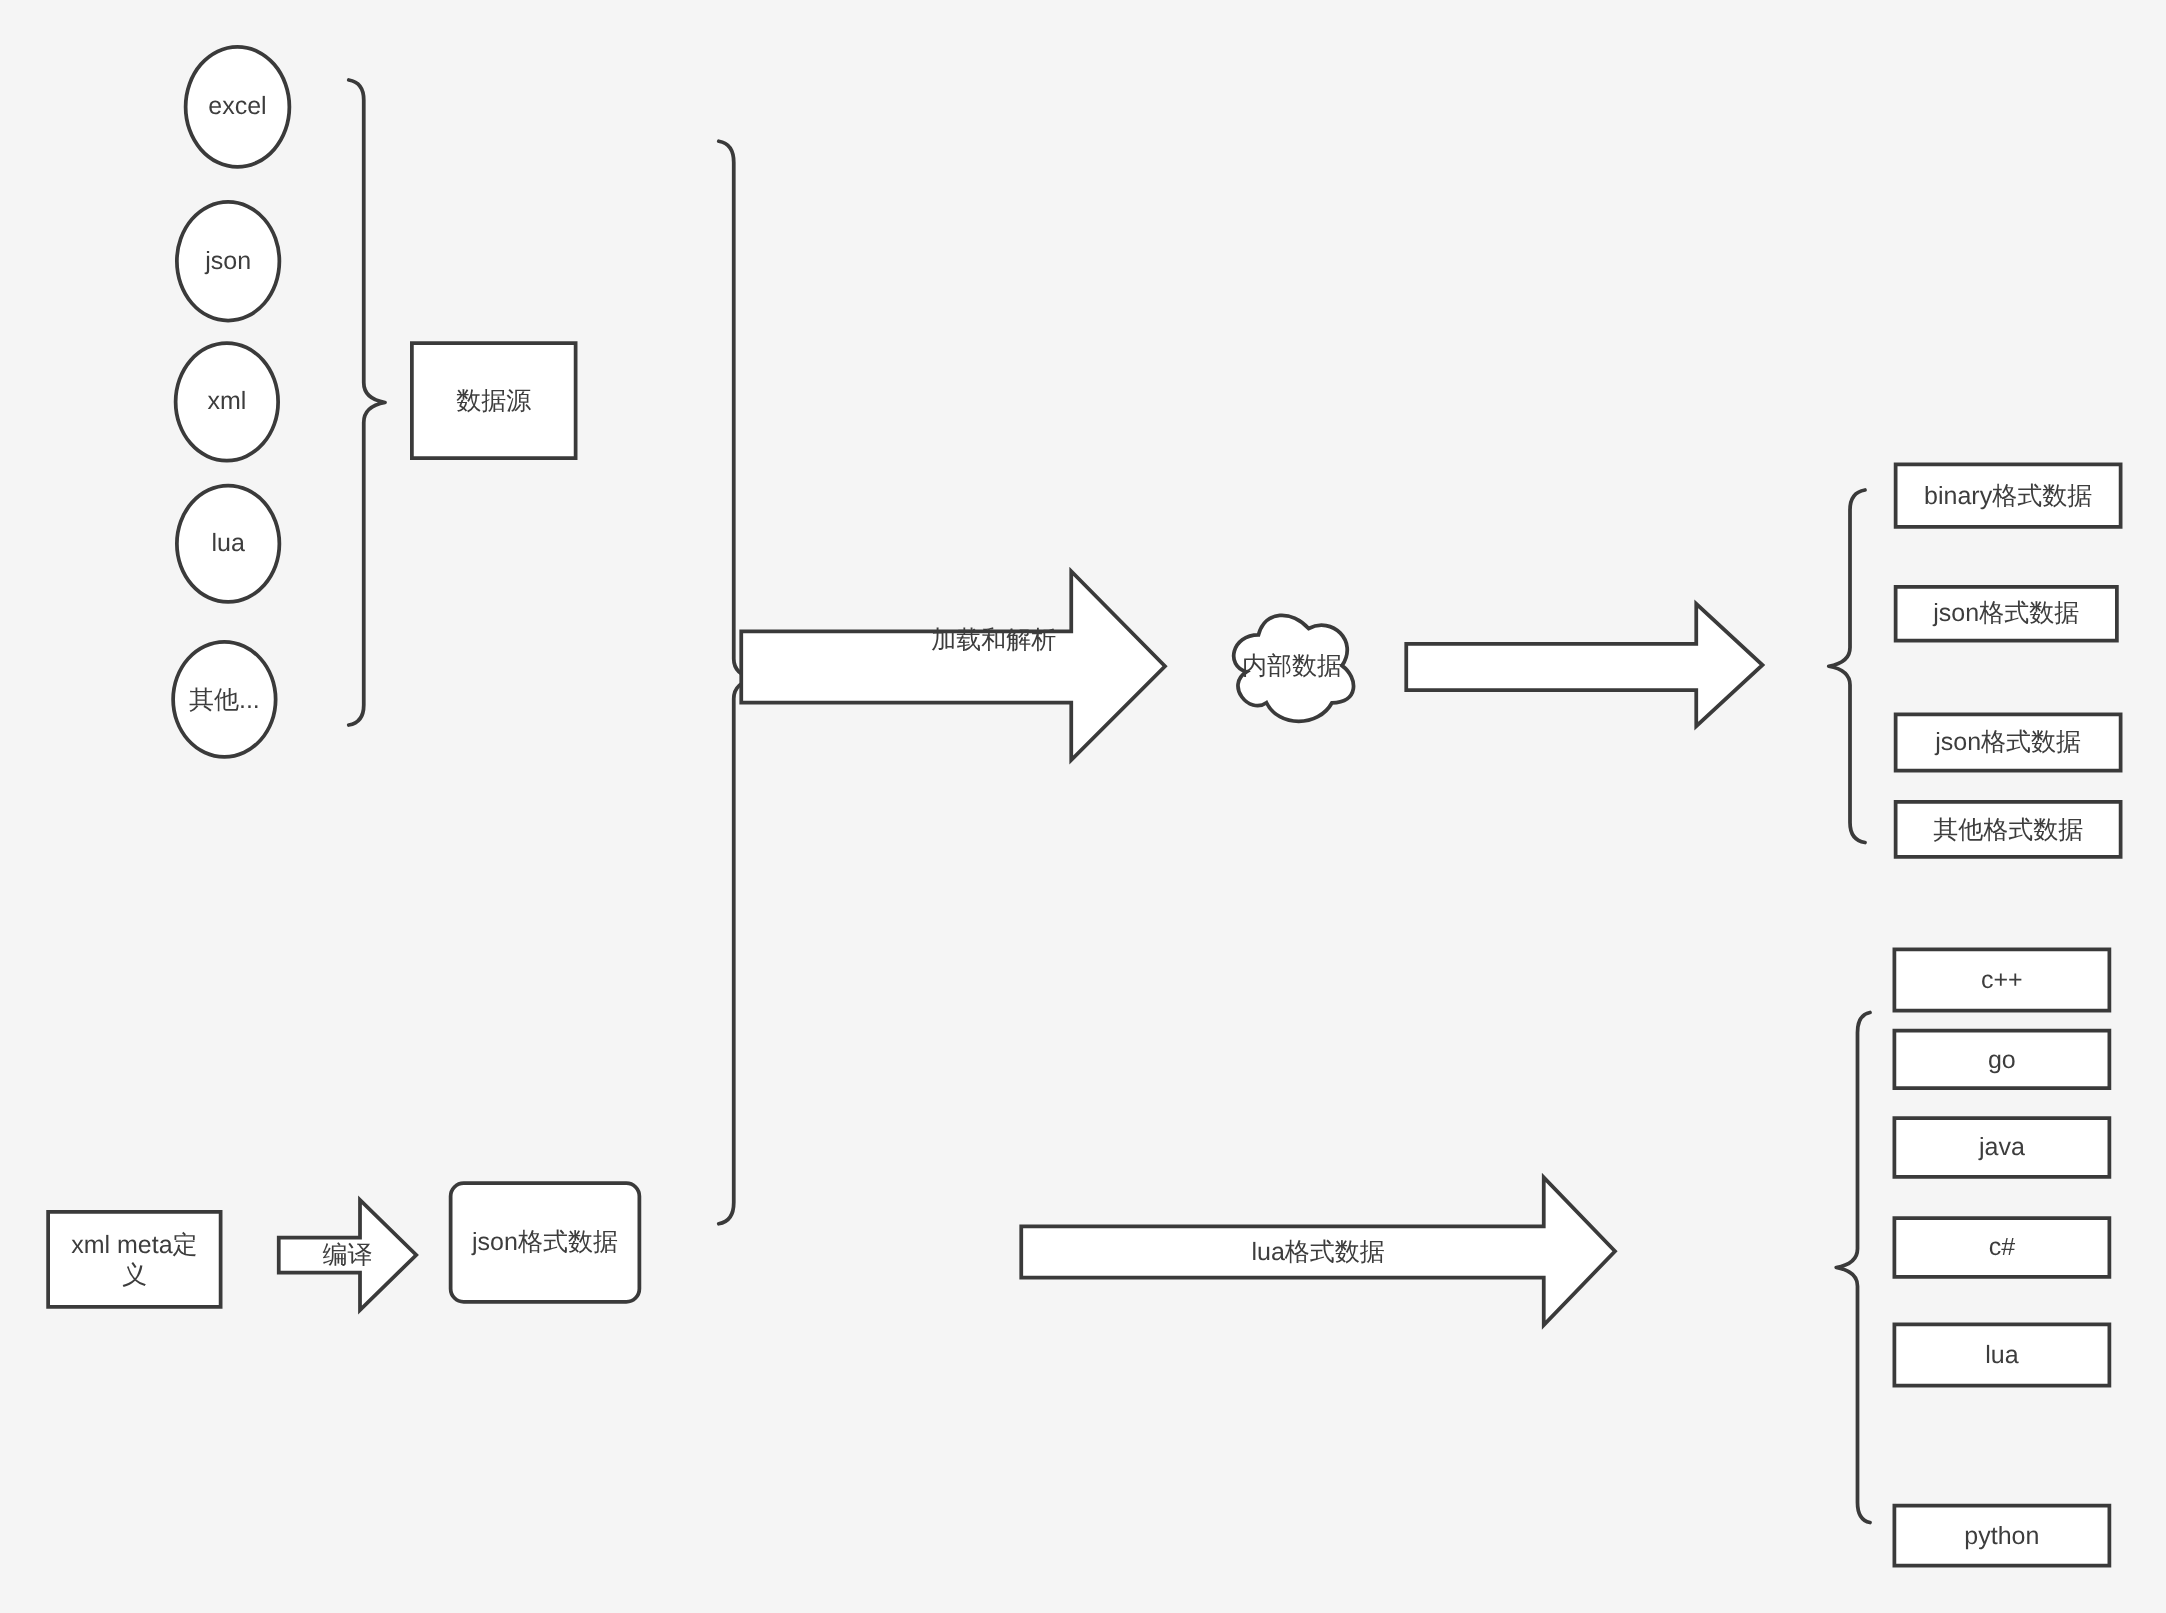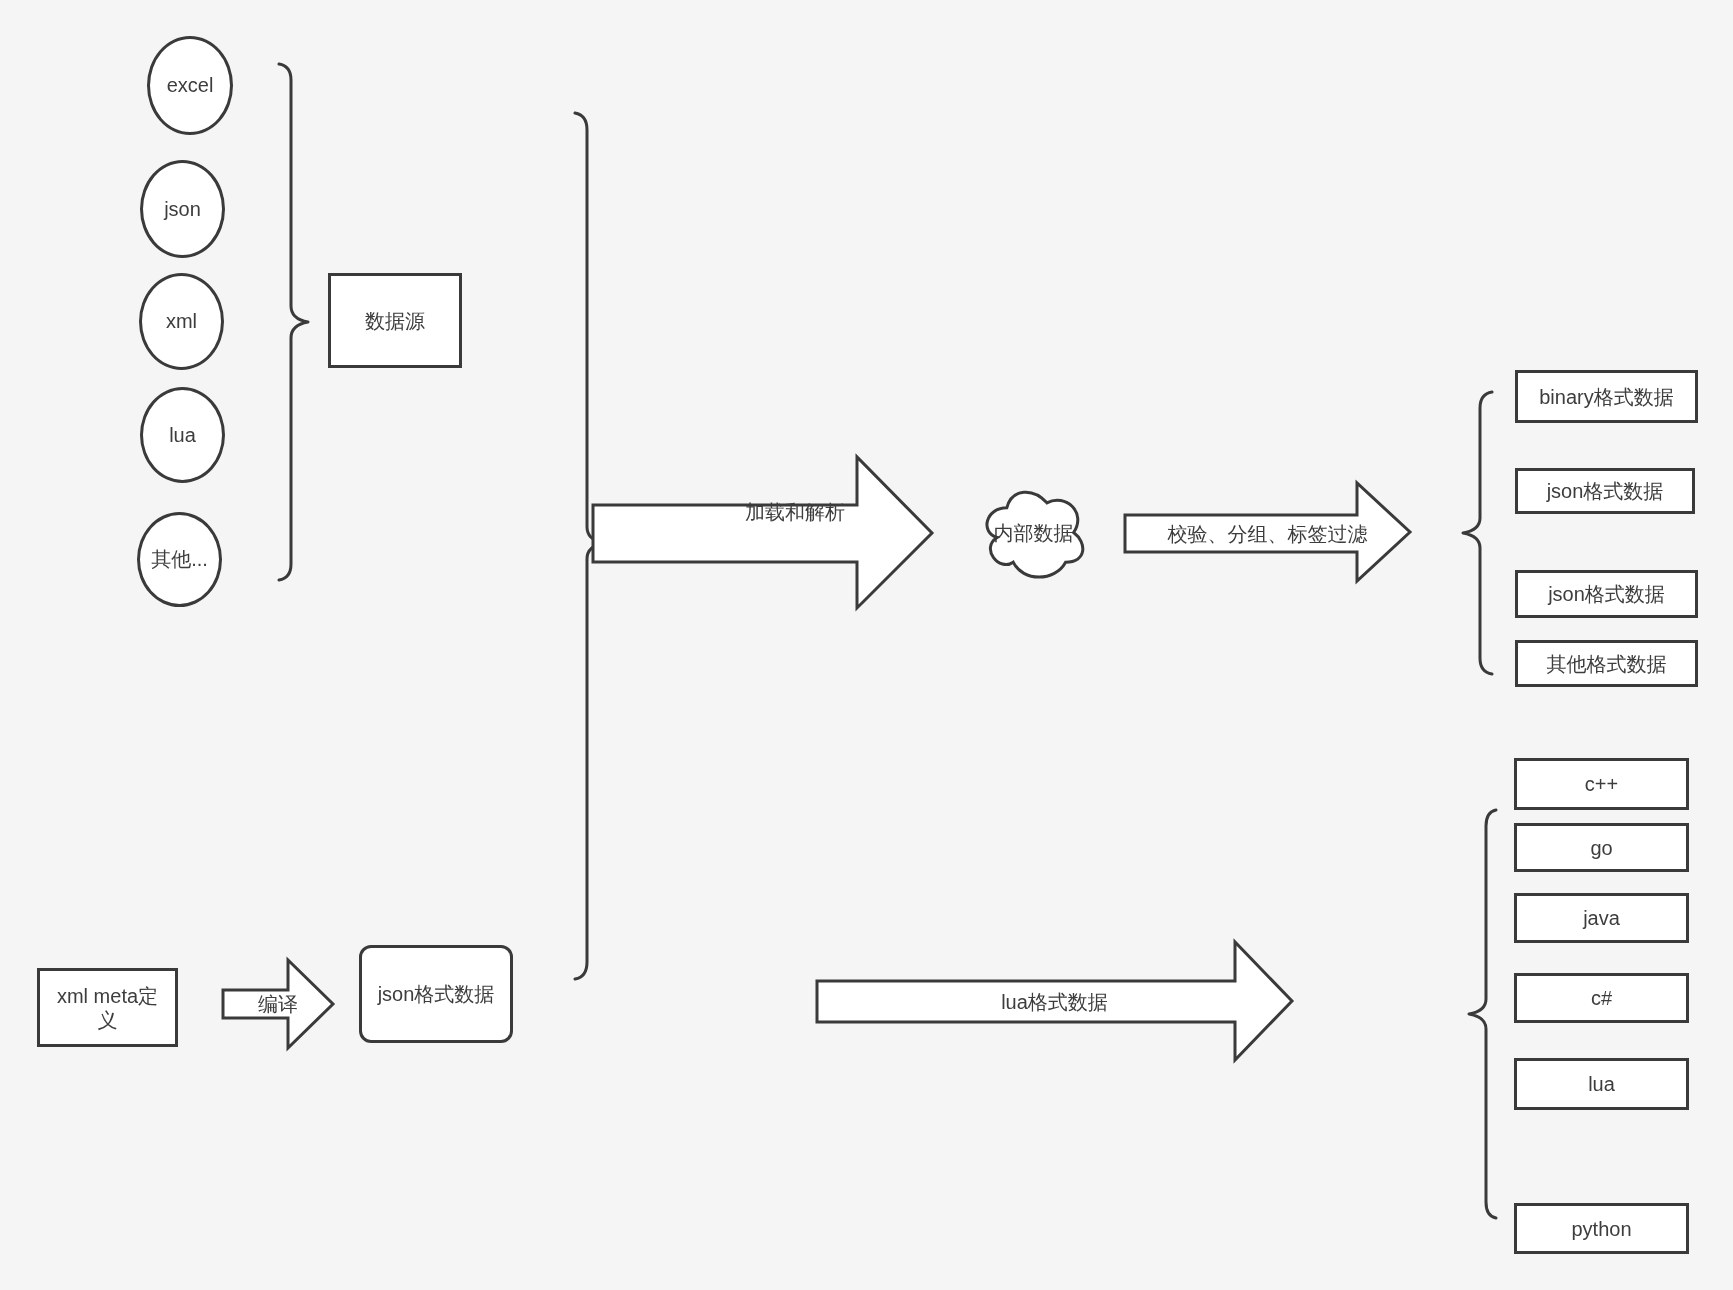--- a/index.html
+++ b/index.html
@@ -74,21 +74,20 @@
   <div class="node" style="left:137px;top:512px;width:85px;height:95px">
     <span>其他...</span>
   </div>
 
   <div class="box" style="left:328px;top:273px;width:134px;height:95px">
     <span>数据源</span>
   </div>
 
   <div class="flow-label" style="left:593px;top:483px;width:404px;height:57px">加载和解析</div>
   <div class="flow-label" style="left:980px;top:483px;width:107px;height:99px">内部数据</div>
-  <div class="flow-label" style="left:1125px;top:515px;width:285px;height:37px">校验、分组、标签过滤</div>
   <div class="flow-label" style="left:223px;top:960px;width:110px;height:88px">编译</div>
   <div class="flow-label" style="left:817px;top:981px;width:475px;height:41px">lua格式数据</div>
 
   <div class="box" style="left:37px;top:968px;width:141px;height:79px;padding:0 12px">
     <span class="wrap">xml meta定义</span>
   </div>
   <div class="box rounded" style="left:359px;top:945px;width:154px;height:98px;padding:0 8px">
     <span class="wrap">json格式数据</span>
   </div>
 

